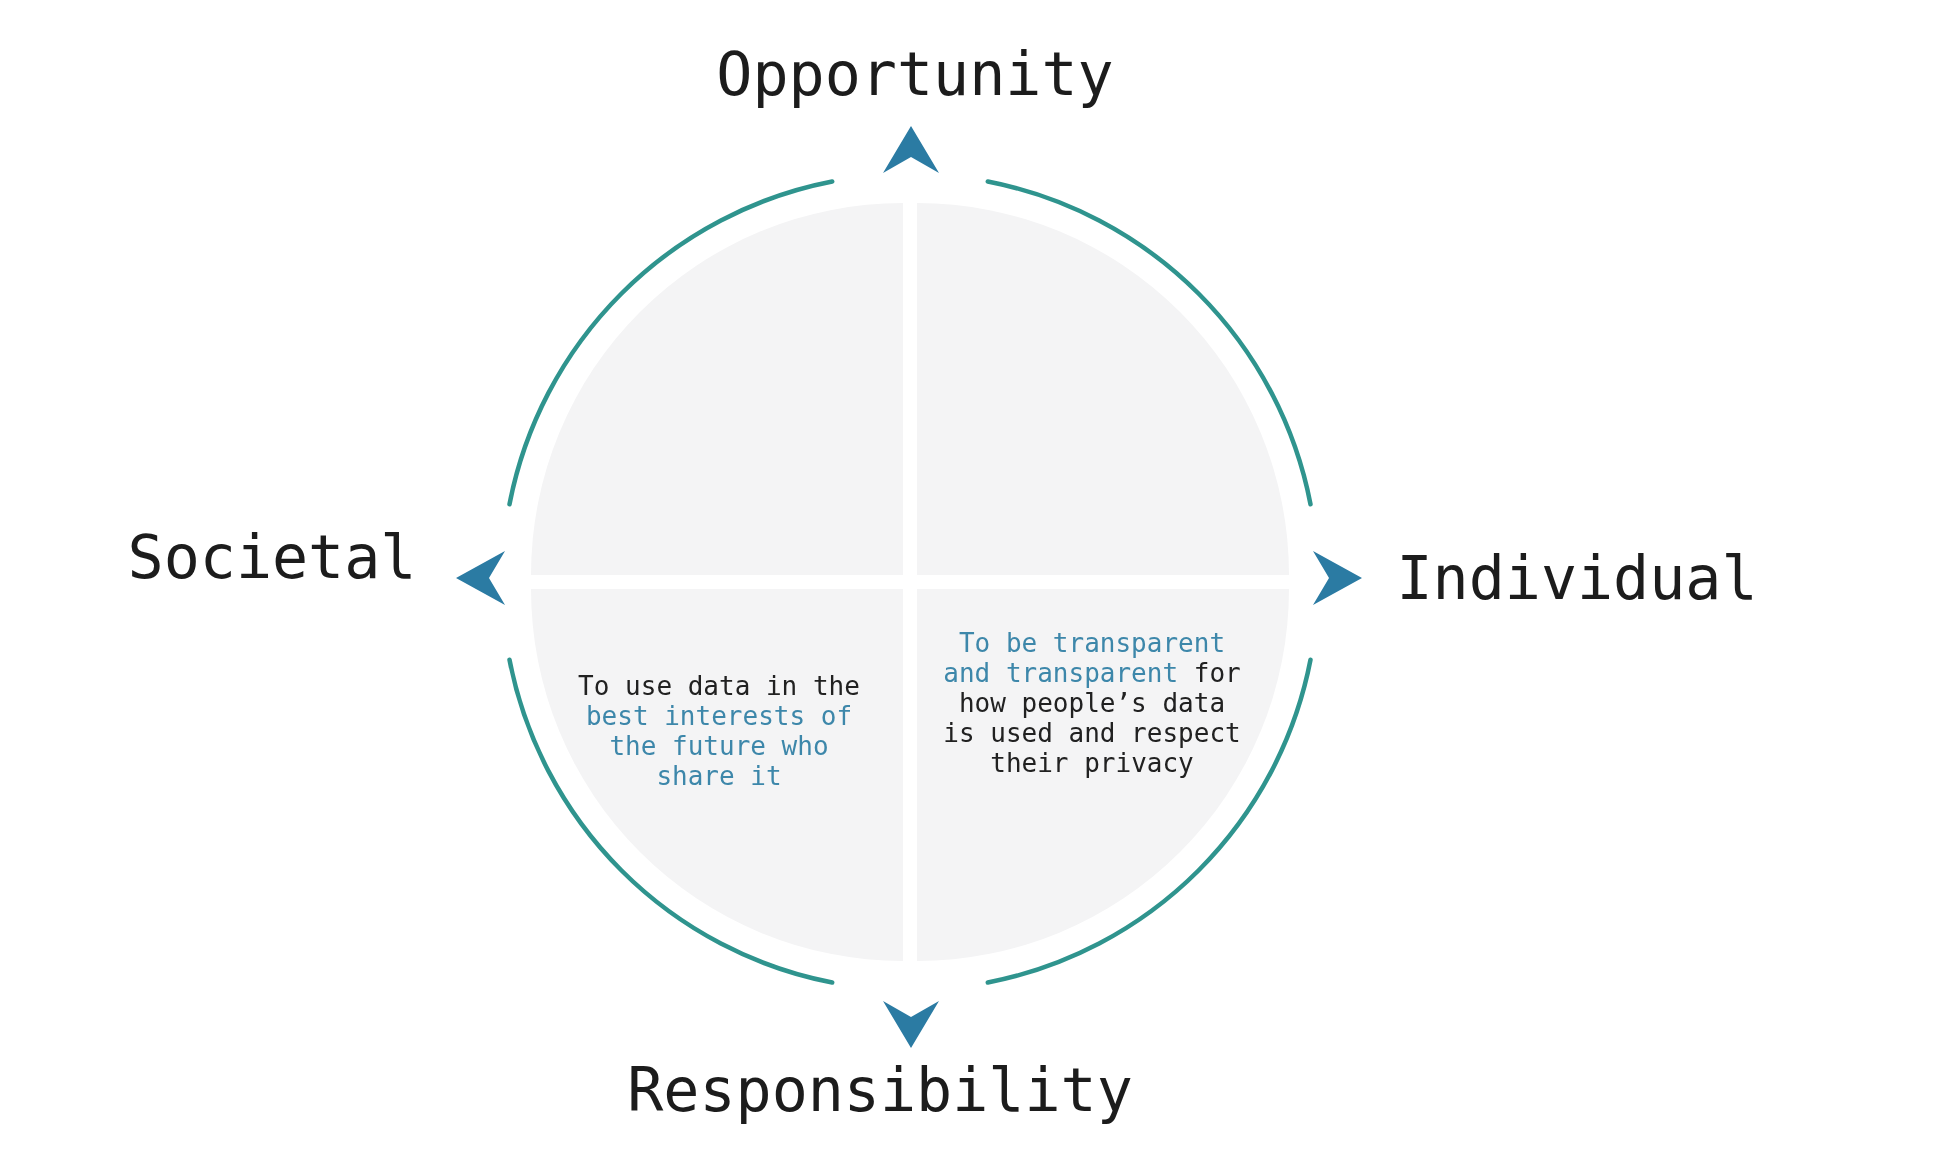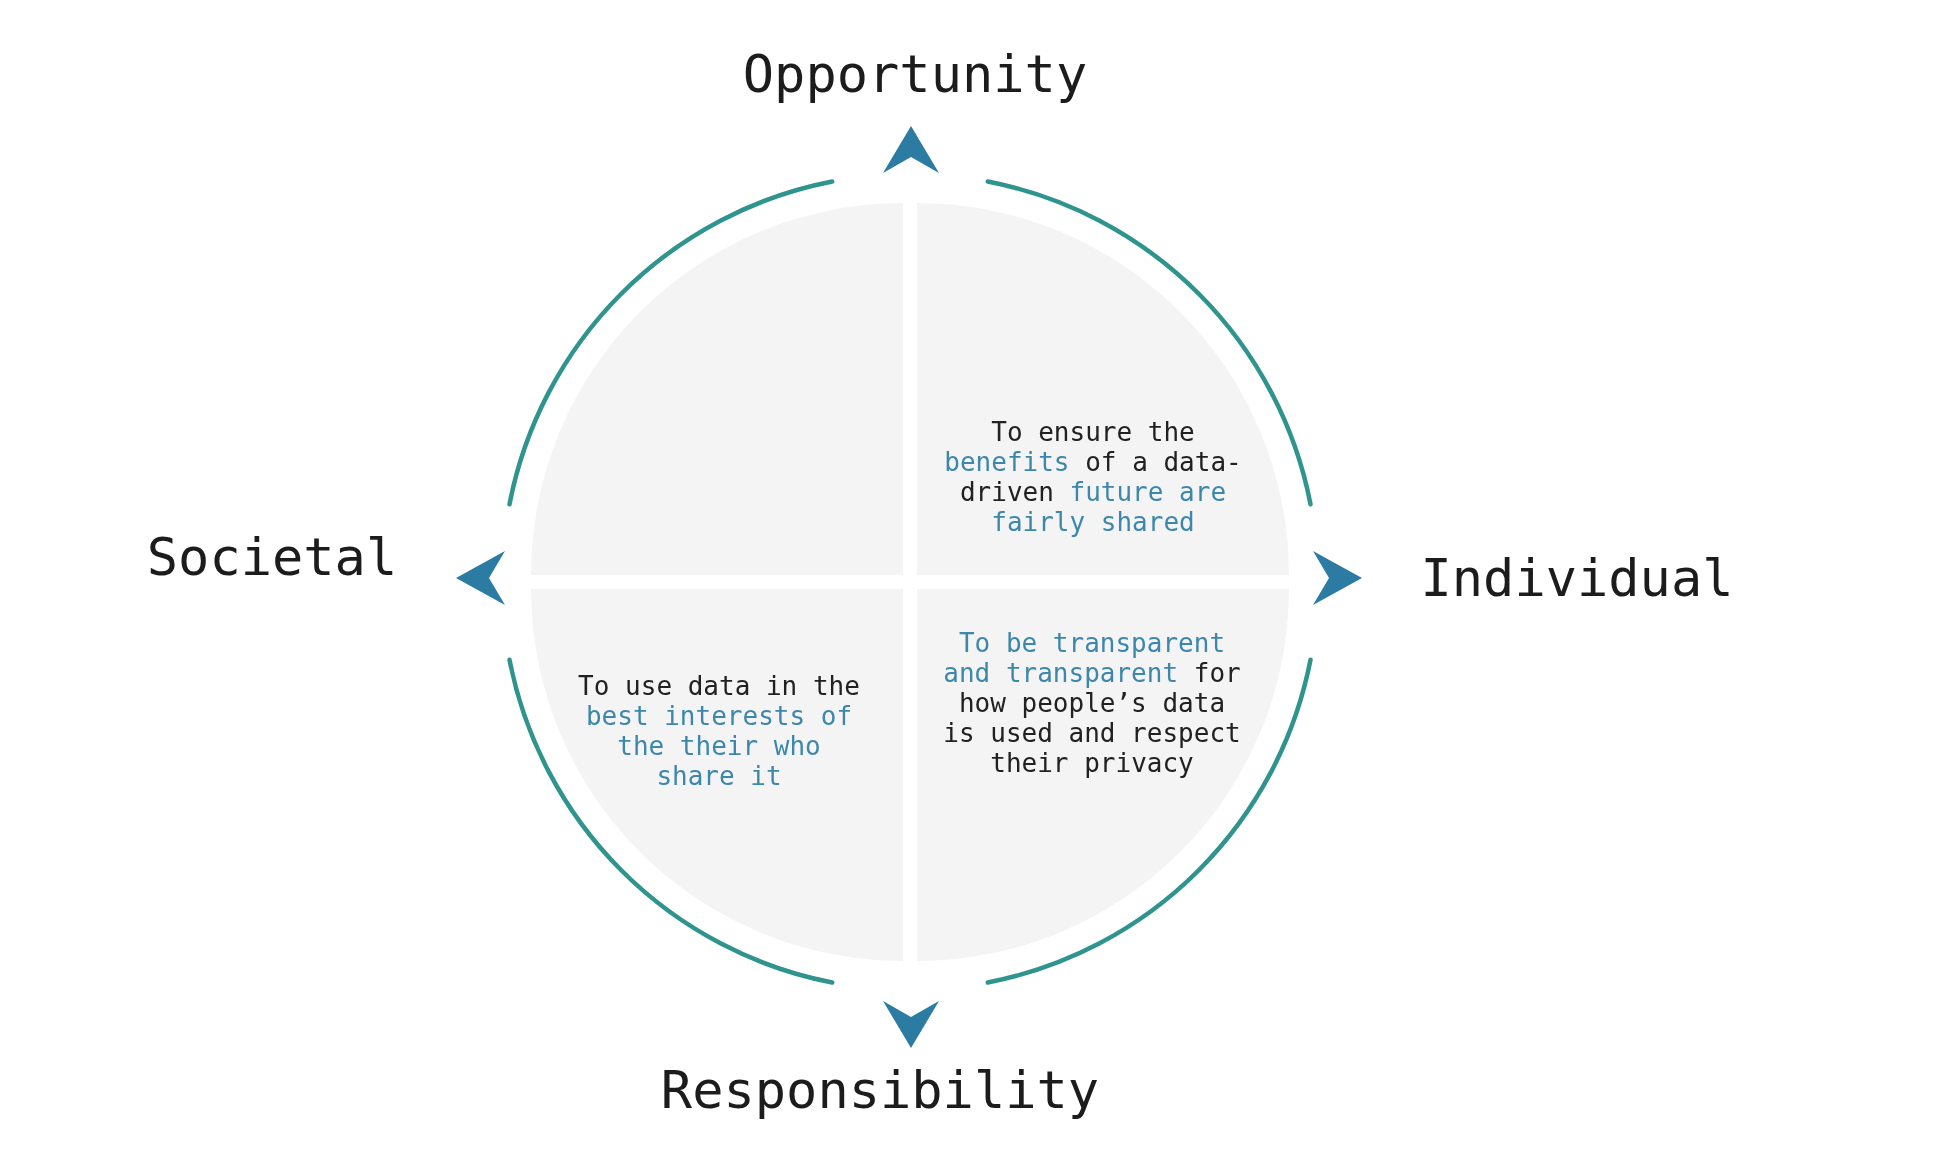--- a/index.html
+++ b/index.html
@@ -29,21 +29,21 @@
     stroke-width: 4.5;
     stroke-linecap: round;
   }
   .arrowhead {
     fill: var(--arrow, #2b7ba3);
   }
   .axis-title {
     position: absolute;
     transform: translate(-50%, -50%);
     white-space: nowrap;
-    font-size: 52px;
+    font-size: 60px;
     font-weight: 500;
     color: var(--title-text, #1c1c1c);
     letter-spacing: 0px;
   }
   .qtext {
     position: absolute;
     transform: translate(-50%, -50%);
     text-align: center;
     font-size: 26px;
     font-weight: 500;
@@ -81,31 +81,25 @@
     <polygon class="arrowhead" points="456,578 505,551 489,578 505,605"></polygon>
     <polygon class="arrowhead" points="1362,578 1313,551 1329,578 1313,605"></polygon>
   </svg>
 
   <div class="axis-title" style="left:915px; top:74px">Opportunity</div>
   <div class="axis-title" style="left:880px; top:1090px">Responsibility</div>
   <div class="axis-title" style="left:272px; top:557px">Societal</div>
   <div class="axis-title" style="left:1577px; top:578px">Individual</div>
 
 
-  <div class="qtext" style="left:1093px; top:477px">
-    <div class="qline"><span data-color="black">To ensure the</span></div>
-    <div class="qline"><span data-color="teal">benefits</span><span data-color="black"> of a data-</span></div>
-    <div class="qline"><span data-color="black">driven </span><span data-color="teal">future are</span></div>
-    <div class="qline"><span data-color="teal">fairly shared</span></div>
-  </div>
 
   <div class="qtext" style="left:719px; top:731px">
     <div class="qline"><span data-color="black">To use data in the</span></div>
     <div class="qline"><span data-color="teal">best interests of</span></div>
-    <div class="qline"><span data-color="teal">the their who</span></div>
+    <div class="qline"><span data-color="teal">the future who</span></div>
     <div class="qline"><span data-color="teal">share it</span></div>
   </div>
 
   <div class="qtext" style="left:1092px; top:703px">
     <div class="qline"><span data-color="teal">To be transparent</span></div>
     <div class="qline"><span data-color="teal">and transparent</span><span data-color="black"> for</span></div>
     <div class="qline"><span data-color="black">how people’s data</span></div>
     <div class="qline"><span data-color="black">is used and respect</span></div>
     <div class="qline"><span data-color="black">their privacy</span></div>
   </div>

